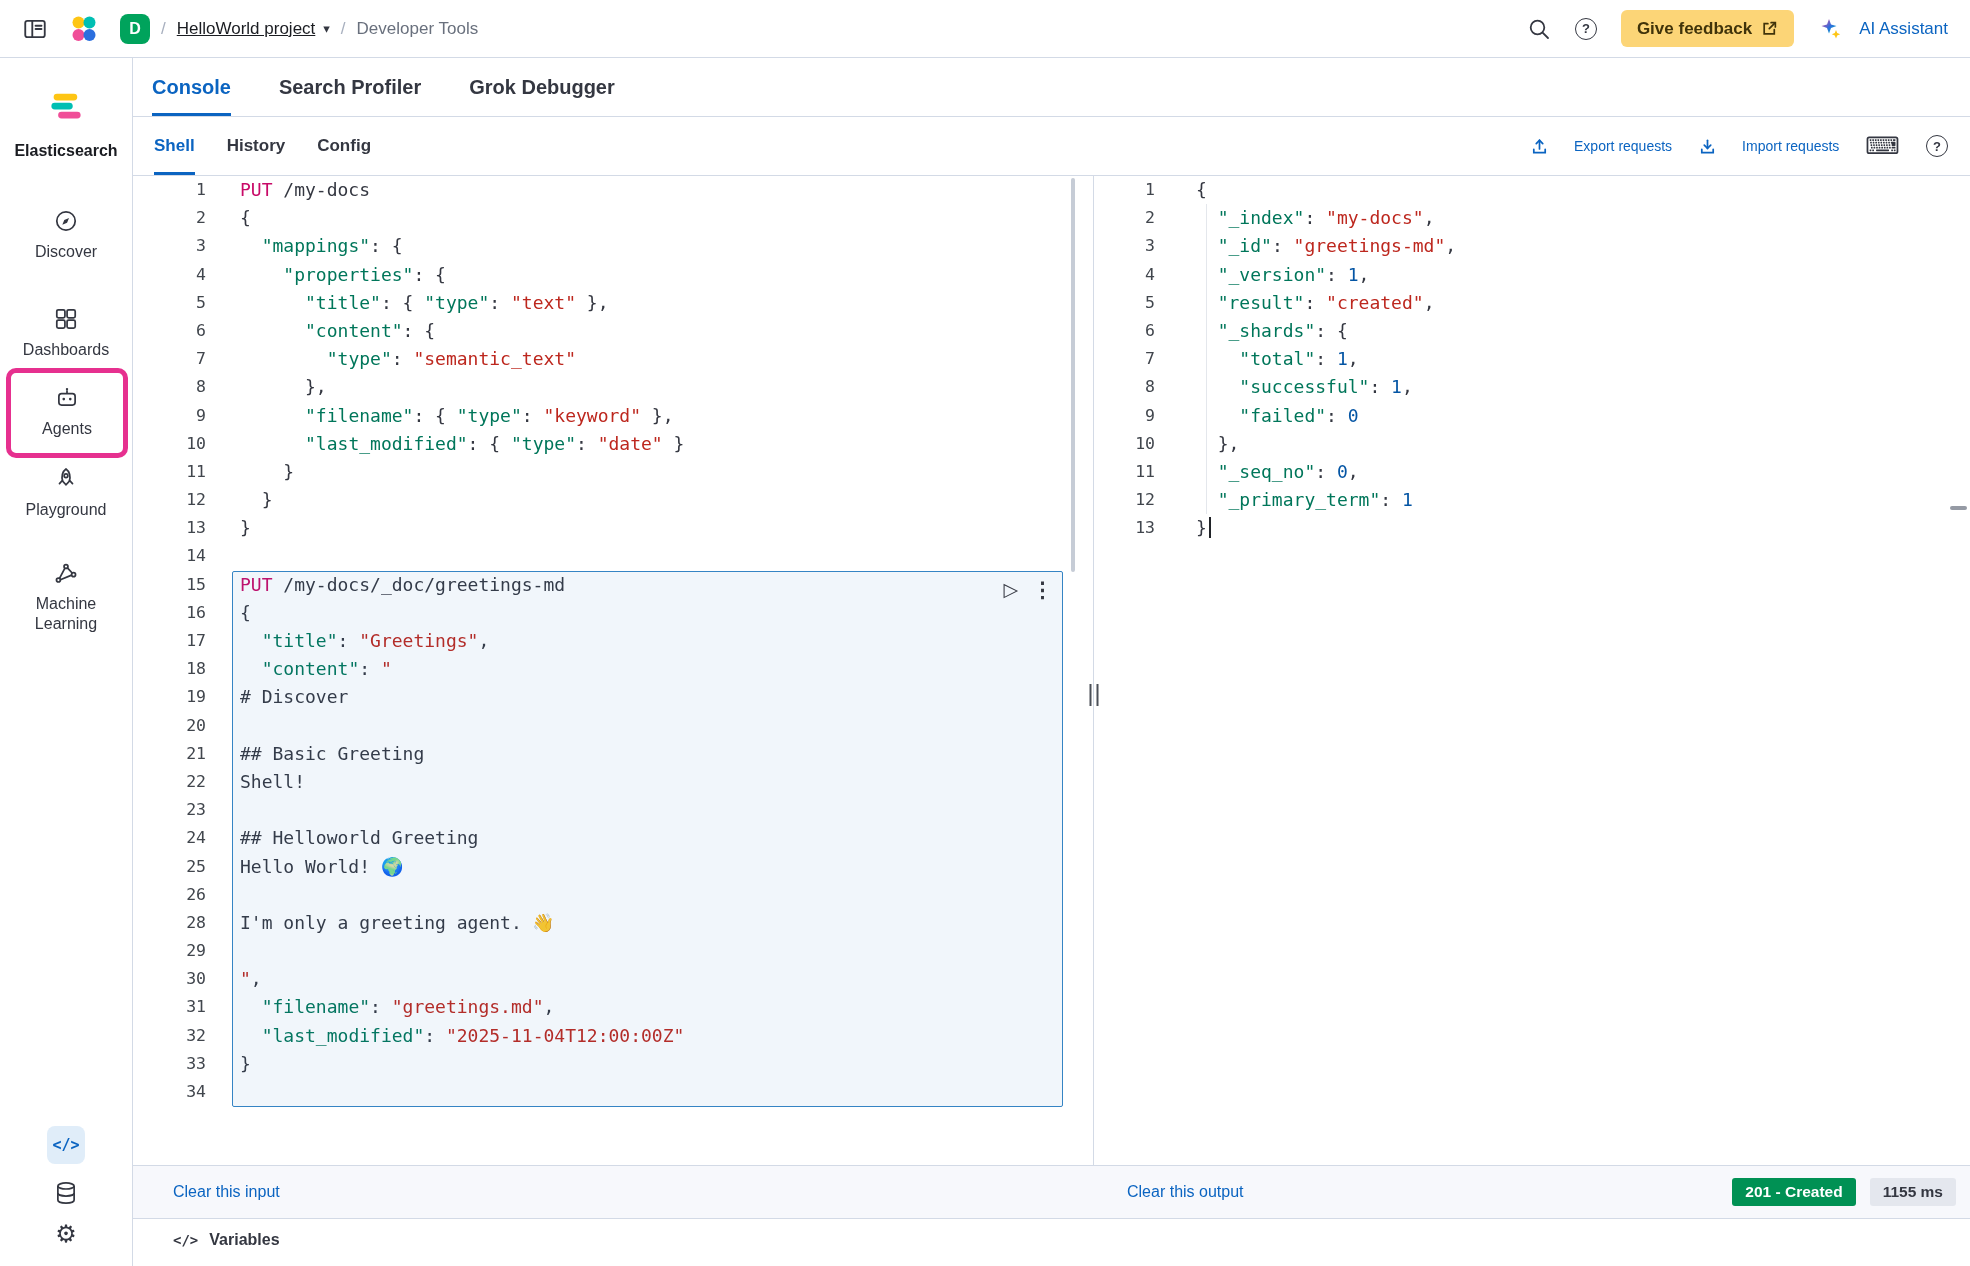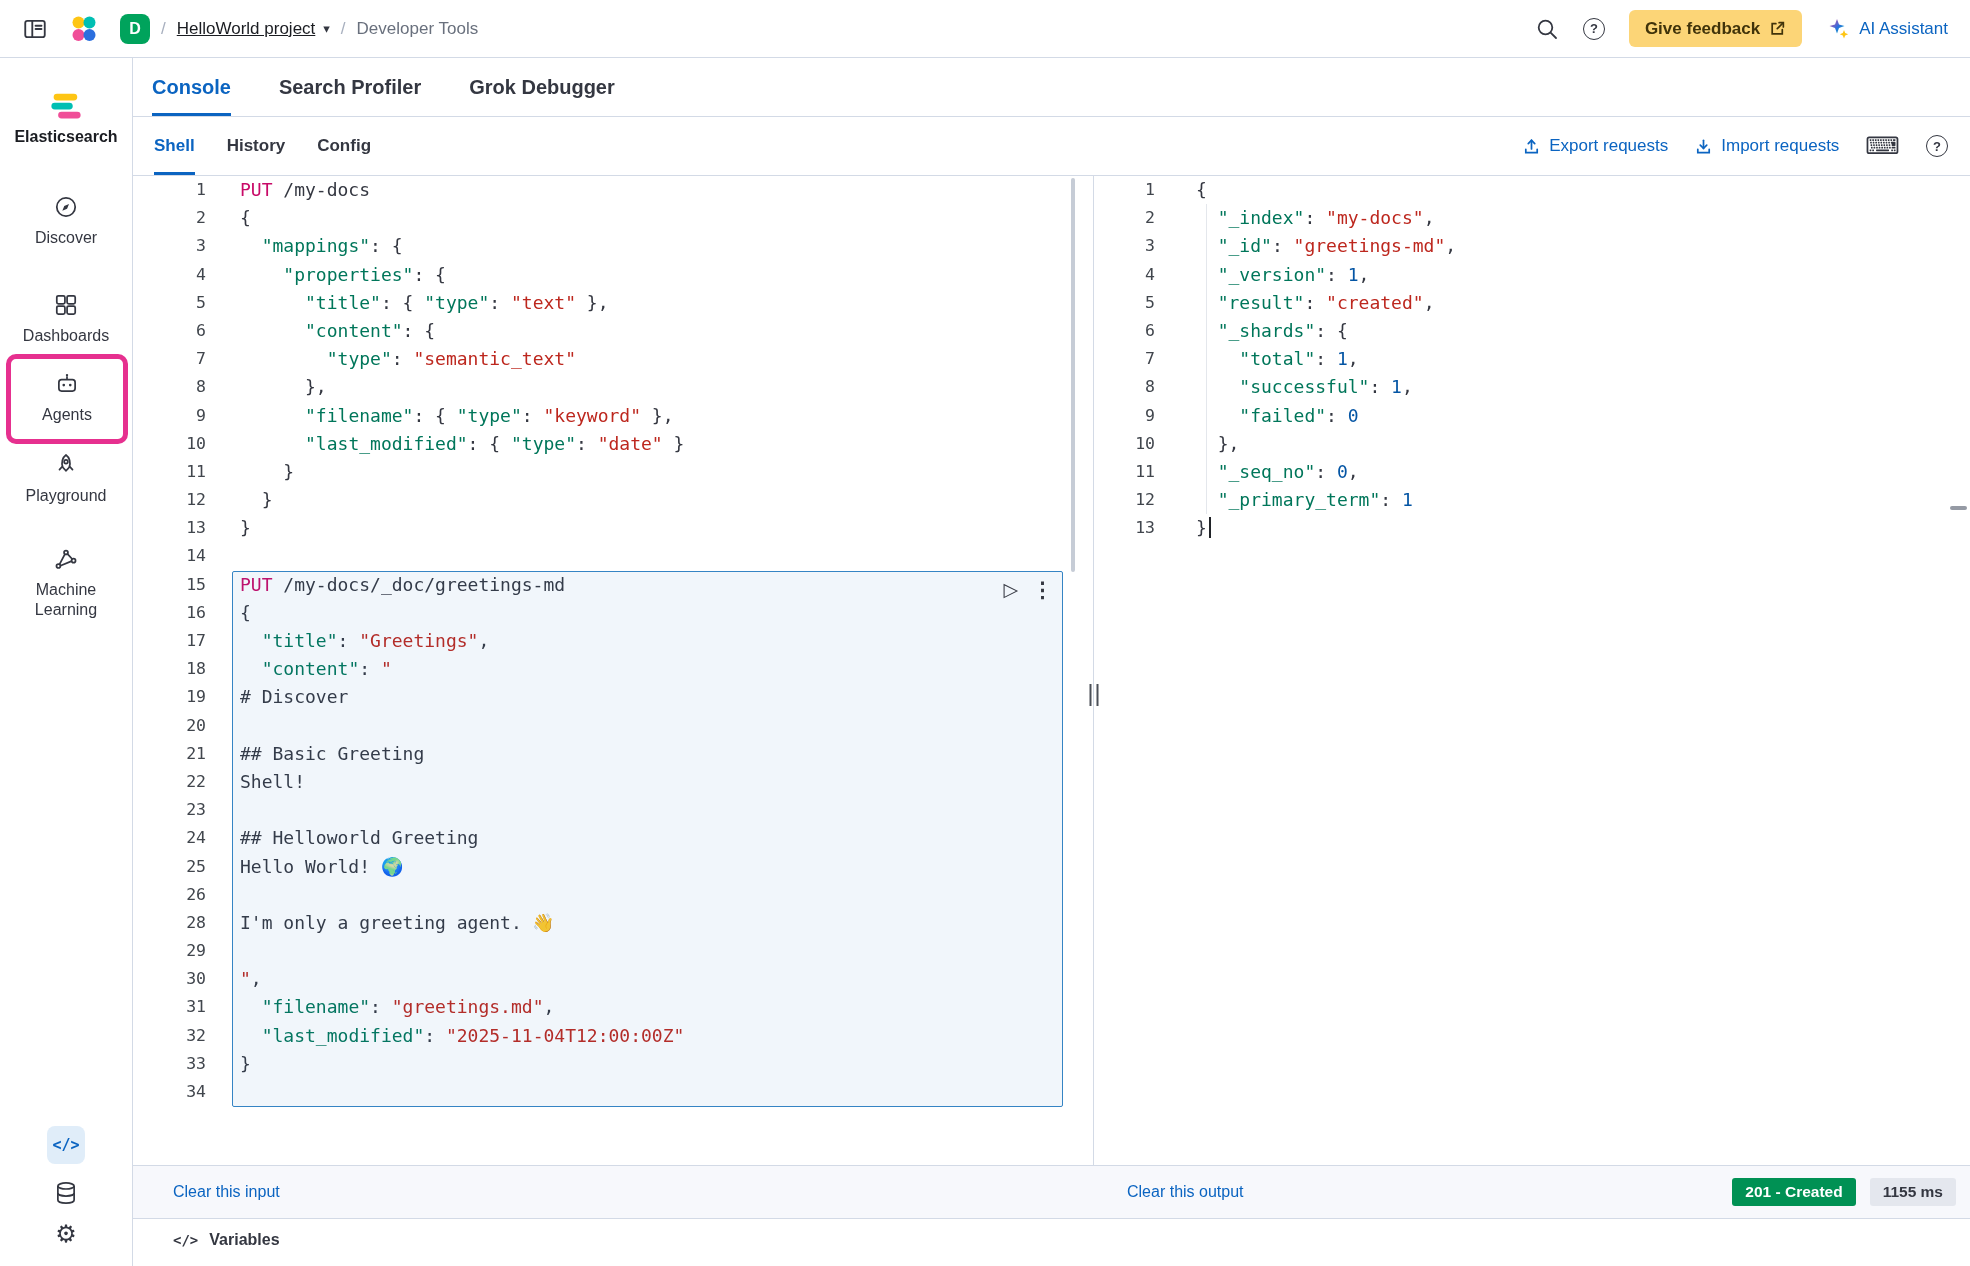--- a/index.html
+++ b/index.html
@@ -14,31 +14,31 @@
   .avatar{width:30px;height:30px;border-radius:8px;background:#00a35c;color:#fff;font-weight:700;
     font-size:16px;display:flex;align-items:center;justify-content:center;cursor:pointer}
   .breadcrumbs{display:flex;align-items:center;gap:11px;font-size:17px}
   .crumb-link{color:#1a1c21;text-decoration:underline;cursor:pointer}
   .chev{font-size:13px;color:#343741;margin-left:-3px;cursor:pointer}
   .crumb-sep{color:#a8b0bf}
   .crumb-current{color:#69707d}
   .header-right{margin-left:auto;display:flex;align-items:center;gap:24px}
   .feedback-btn{background:#fcd577;border:none;border-radius:6px;height:37px;padding:0 16px;
     display:flex;align-items:center;gap:9px;font-size:17px;font-weight:600;color:#40330a;cursor:pointer}
-  .ai-btn{display:flex;align-items:center;gap:9px;background:none;border:none;color:var(--blue);
+  .ai-btn{display:flex;align-items:center;gap:17px;background:none;border:none;color:var(--blue);
     font-size:17px;font-weight:500;cursor:pointer}
 
   
   .app-body{display:flex;height:1208px}
   .sidebar{width:133px;border-right:1px solid var(--border);position:relative;flex-shrink:0}
   .main{flex:1;display:flex;flex-direction:column;min-width:0}
 
   
   .solution{padding-top:30px;text-align:center}
-  .solution-label{font-size:16px;font-weight:700;color:#1a1c21;margin-top:0}
+  .solution-label{font-size:16px;font-weight:700;color:#1a1c21;margin-top:14px}
   .nav-item{text-align:center;cursor:pointer;padding:0 4px}
   .nav-label{font-size:16px;color:#343741;margin-top:4px;line-height:1.25}
   .mi-discover{margin-top:48px}
   .mi-dashboards{margin-top:44px}
   .annotation-box{margin:8px 4px 0 6px;border:5px solid #e6308f;border-radius:10px;padding:12px 0 14px}
   .mi-playground{margin-top:8px}
   .mi-ml{margin-top:40px}
   .sidebar-bottom{position:absolute;left:0;right:0;bottom:20px;display:flex;flex-direction:column;
     align-items:center;gap:16px}
   .devtools-active{width:38px;height:38px;background:#e0edf9;border-radius:8px;display:flex;
@@ -52,21 +52,21 @@
     color:var(--dark);border-bottom:3px solid transparent;padding-top:3px;cursor:pointer}
   .main-tab.active{color:var(--blue);border-bottom-color:var(--blue)}
 
   
   .shell-bar{height:59px;display:flex;align-items:stretch;padding-left:21px;
     border-bottom:1px solid var(--border)}
   .shell-tab{display:flex;align-items:center;margin-right:32px;font-size:17px;font-weight:600;
     color:var(--dark);border-bottom:3px solid transparent;padding-top:3px;cursor:pointer}
   .shell-tab.active{color:var(--blue);border-bottom-color:var(--blue)}
   .shell-right{margin-left:auto;display:flex;align-items:center;gap:26px;padding-right:22px}
-  .link-btn{display:flex;align-items:center;gap:8px;color:var(--blue);font-size:17px;
+  .link-btn{display:flex;align-items:center;gap:25px;color:var(--blue);font-size:14px;
     background:none;border:none;cursor:pointer}
   .kbd-icon{font-size:24px;color:#343741;cursor:pointer;line-height:1}
   .qcircle{width:22px;height:22px;border:1.6px solid #343741;border-radius:50%;display:flex;
     align-items:center;justify-content:center;font-size:13px;font-weight:700;color:#343741;cursor:pointer}
 
   
   .editor-row{display:flex;padding-left:19px;height:989px;position:relative;background:#fff}
   .pane{position:relative;overflow:hidden;background:#fff}
   .left-pane{width:934px}
   .right-pane{flex:1}

